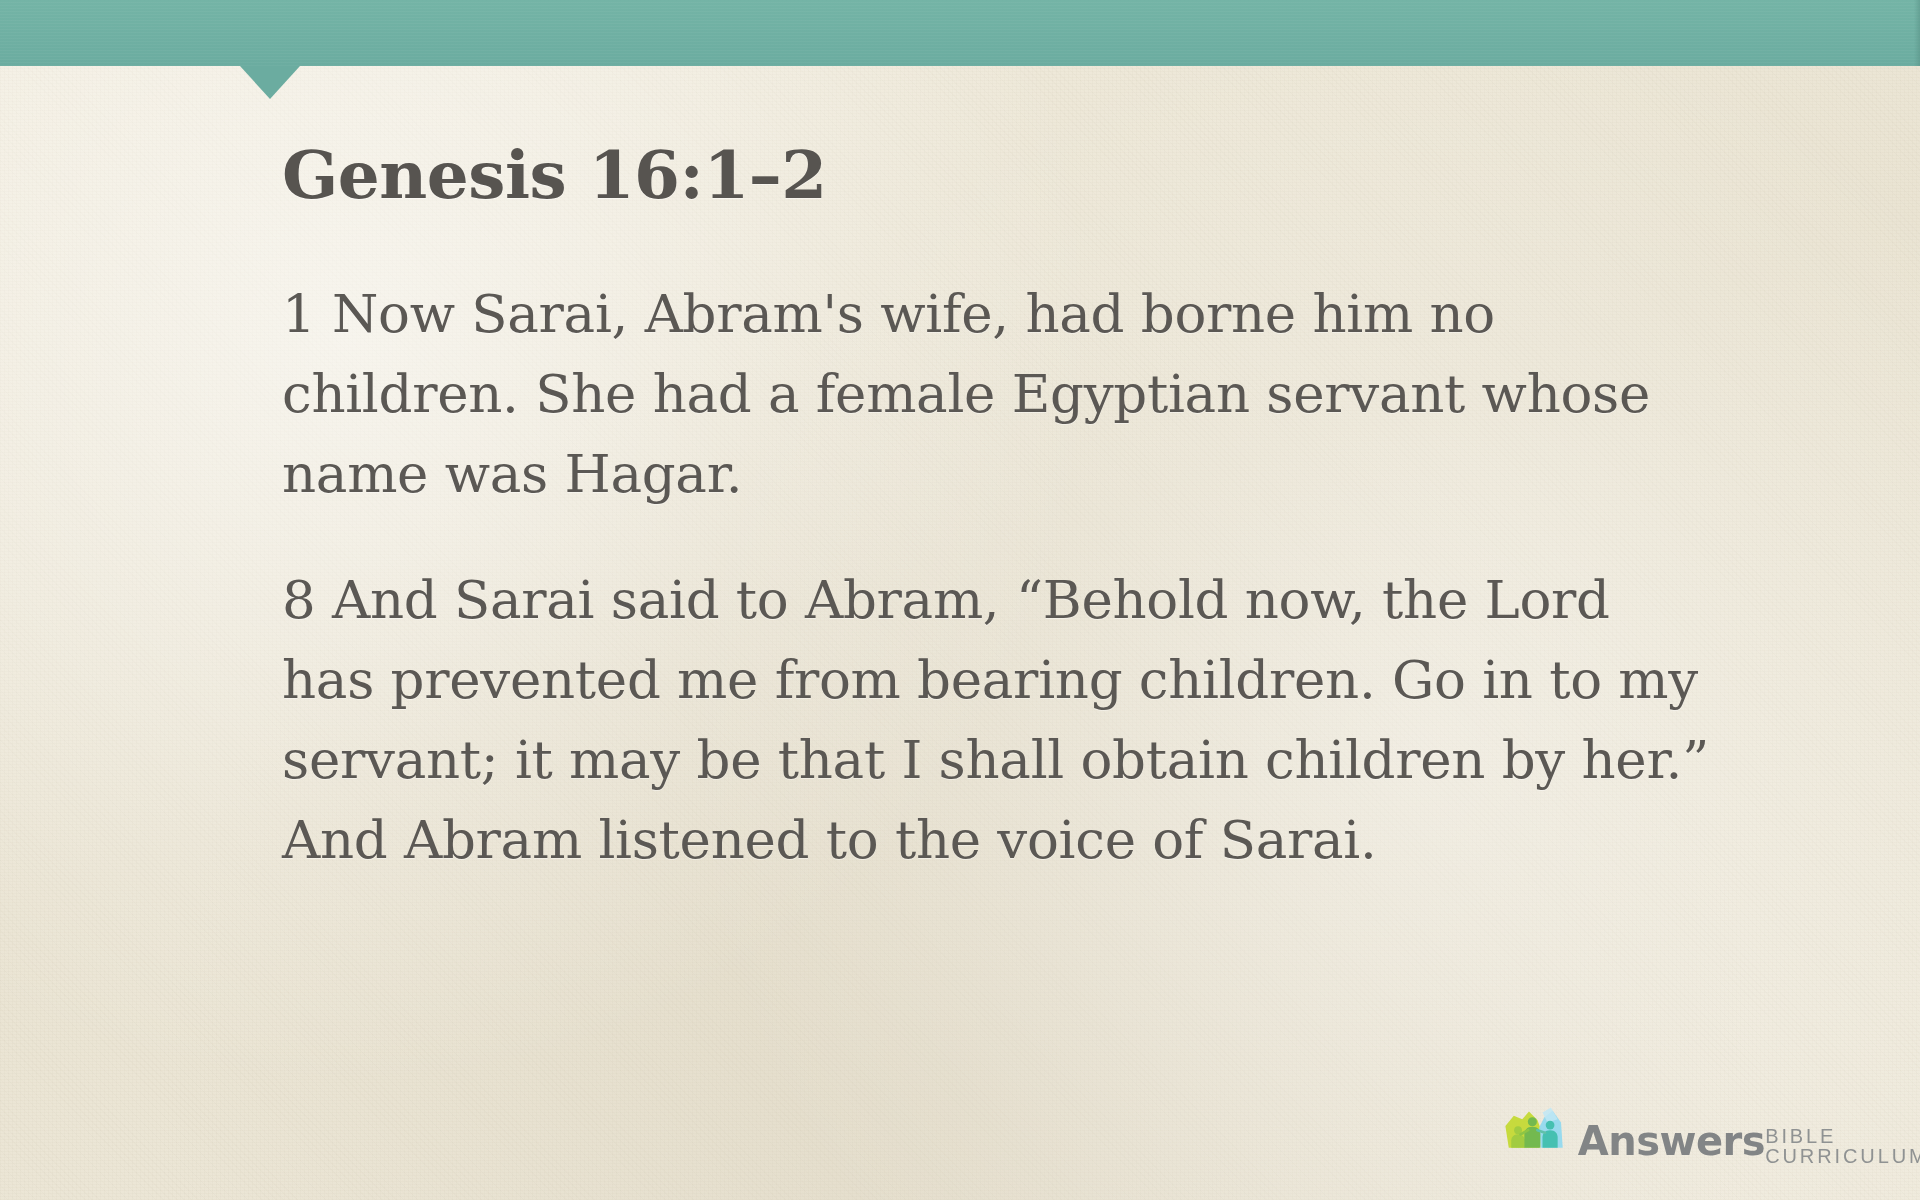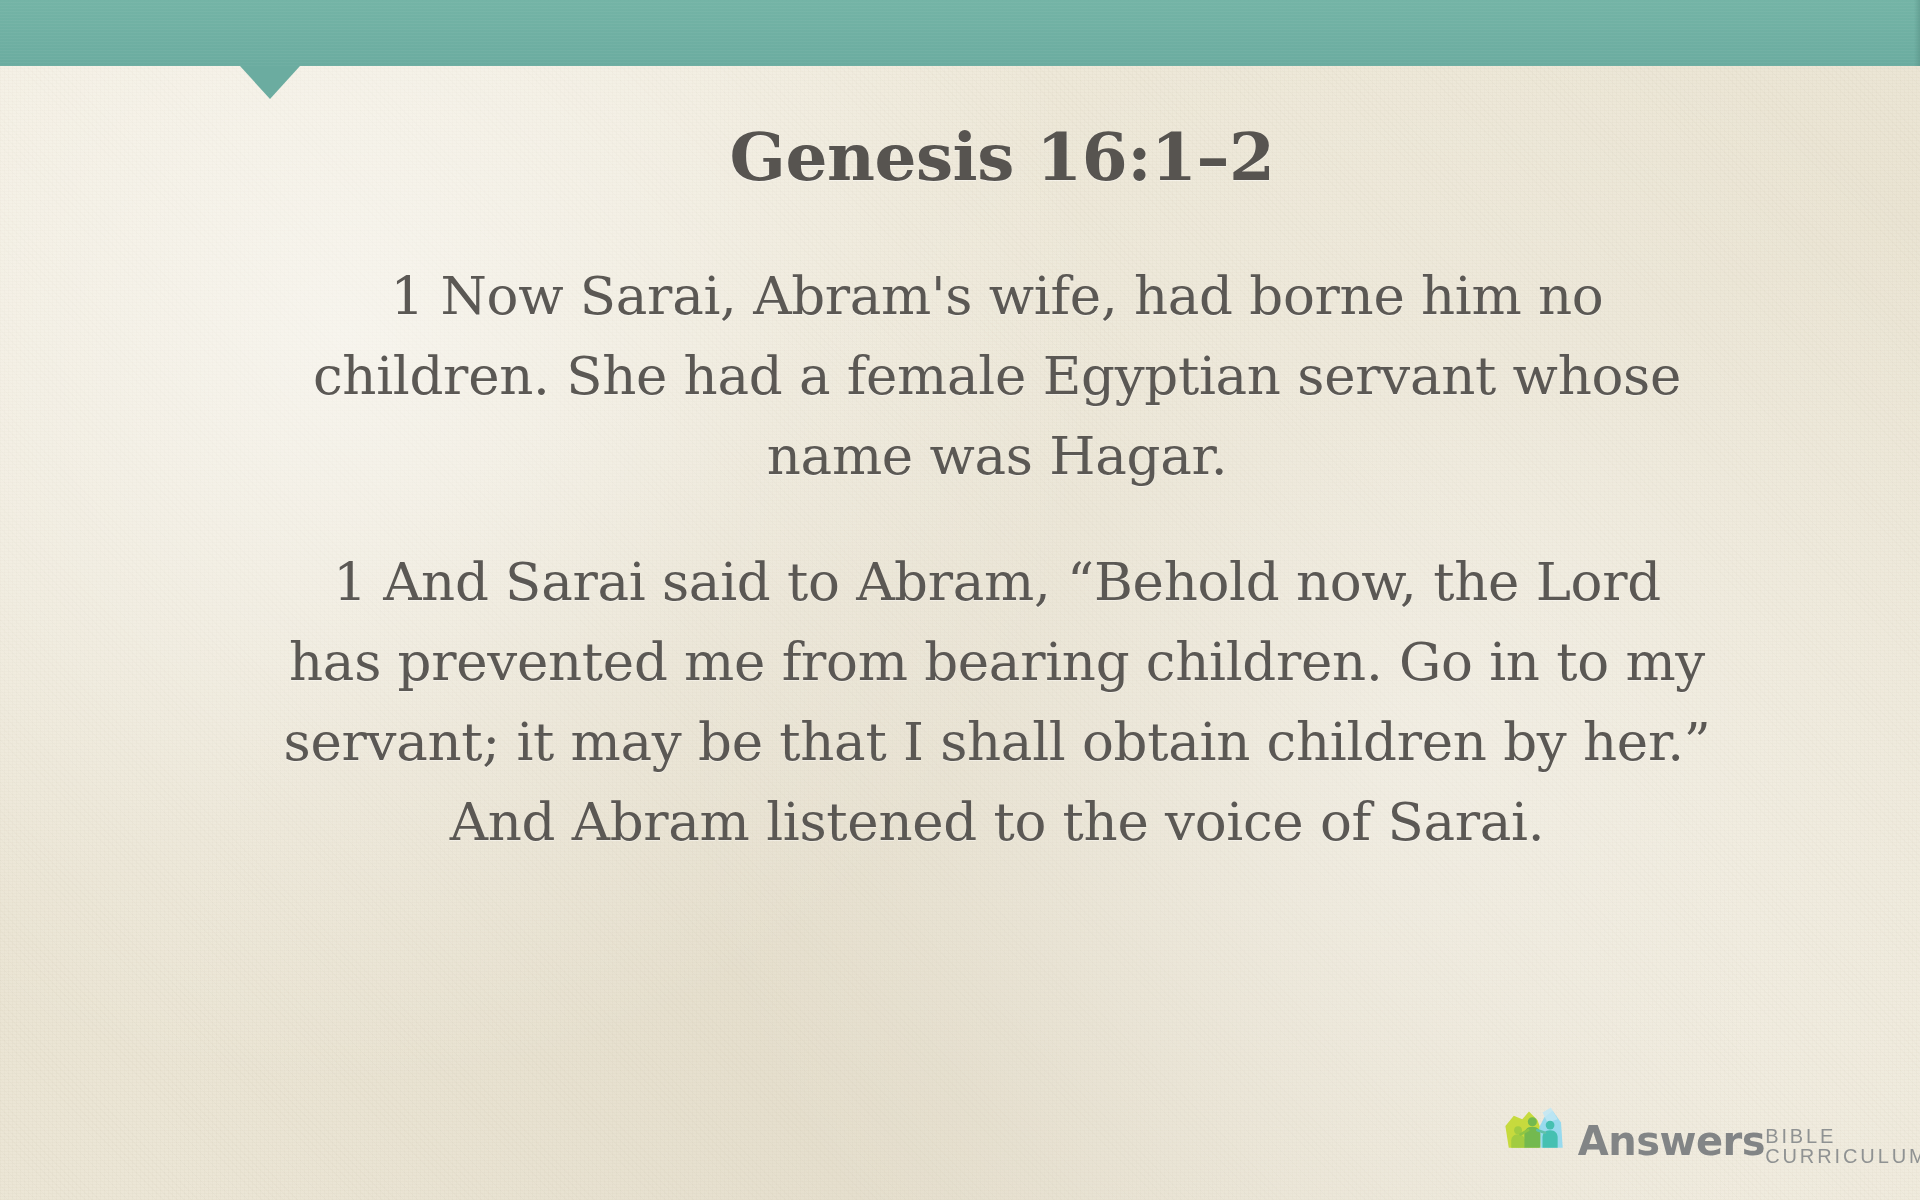--- a/index.html
+++ b/index.html
@@ -56,23 +56,22 @@
     height: 0;
     border-left: 30px solid transparent;
     border-right: 30px solid transparent;
     border-top: 33px solid #6BACA0;
   }
 
   
   .content {
     position: absolute;
     left: 282px;
-    top: 116px;
+    top: 134px;
     width: 1440px;
-    text-align: center;
   }
 
   .slide-title {
     margin: 0 0 0 0;
     font-family: "DejaVu Serif", serif;
     font-weight: bold;
     font-size: 66px;
     line-height: 82px;
     letter-spacing: -0.5px;
     color: #575450;
@@ -138,21 +137,21 @@
     <div class="header-bar-edge"></div>
   </div>
   <div class="header-notch"></div>
 
   <div class="content">
 
     <h1 class="slide-title">Genesis 16:1–2</h1>
 
     <div class="verse-block">
       <p class="verse-para">1 Now Sarai, Abram's wife, had borne him no children. She had a female Egyptian servant whose name was Hagar.</p>
-      <p class="verse-para">1 And Sarai said to Abram, “Behold now, the Lord has prevented me from bearing children. Go in to my servant; it may be that I shall obtain children by her.” And Abram listened to the voice of Sarai.</p>
+      <p class="verse-para">8 And Sarai said to Abram, “Behold now, the Lord has prevented me from bearing children. Go in to my servant; it may be that I shall obtain children by her.” And Abram listened to the voice of Sarai.</p>
     </div>
 
   </div>
 
   <div class="logo">
     <svg class="logo-mark" viewBox="0 0 78 64" aria-hidden="true">
 
       <path d="M4 26 L14 14 L24 18 L32 9 L42 19 L46 30 L44 52 L8 52 Z" fill="#C3D92E" opacity="0.95"></path>
 
       <path d="M70 22 L60 8 L50 16 L44 28 L46 52 L72 52 Z" fill="#8DD8F0" opacity="0.92"></path>

